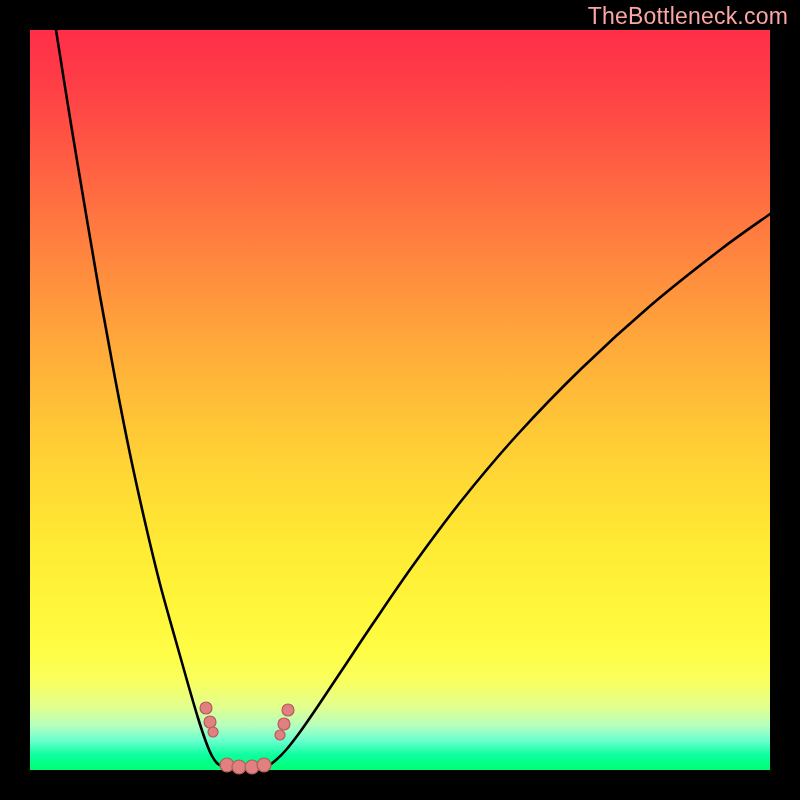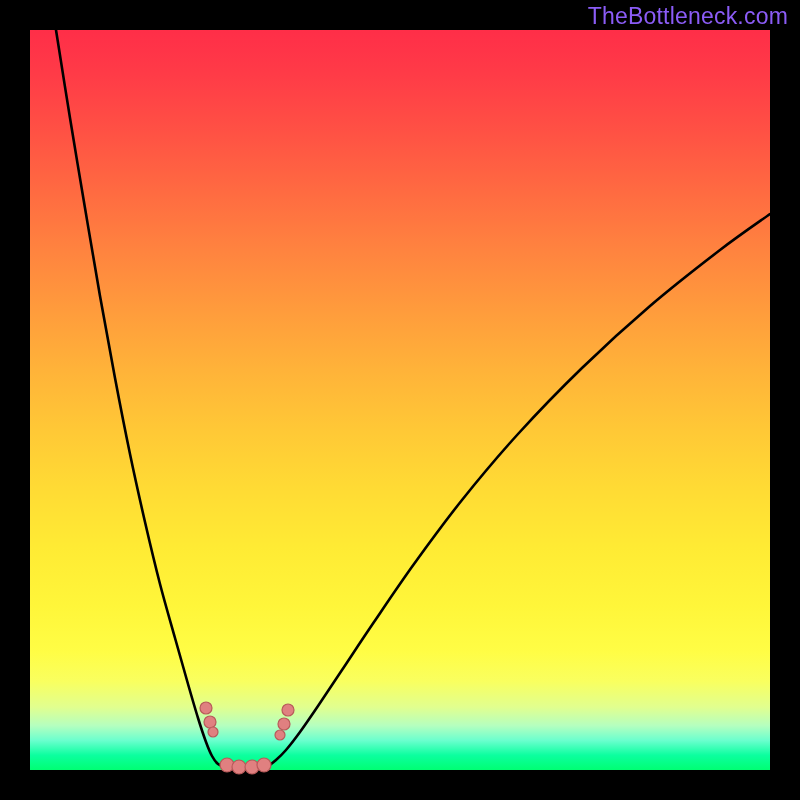--- a/index.html
+++ b/index.html
@@ -44,21 +44,21 @@
       #b5ffbf 94%,
       #6bffce 96%,
       #0cff9f 98%,
       #00ff73 100%
     );
   }
   .watermark {
     position: absolute;
     top: 3px;
     right: 12px;
-    color: #8b5cf6;
+    color: #fca5a5;
     font-size: 23px;
     font-weight: 400;
     letter-spacing: 0.2px;
     user-select: none;
   }
   svg.curve {
     position: absolute;
     left: 0;
     top: 0;
     width: 740px;

